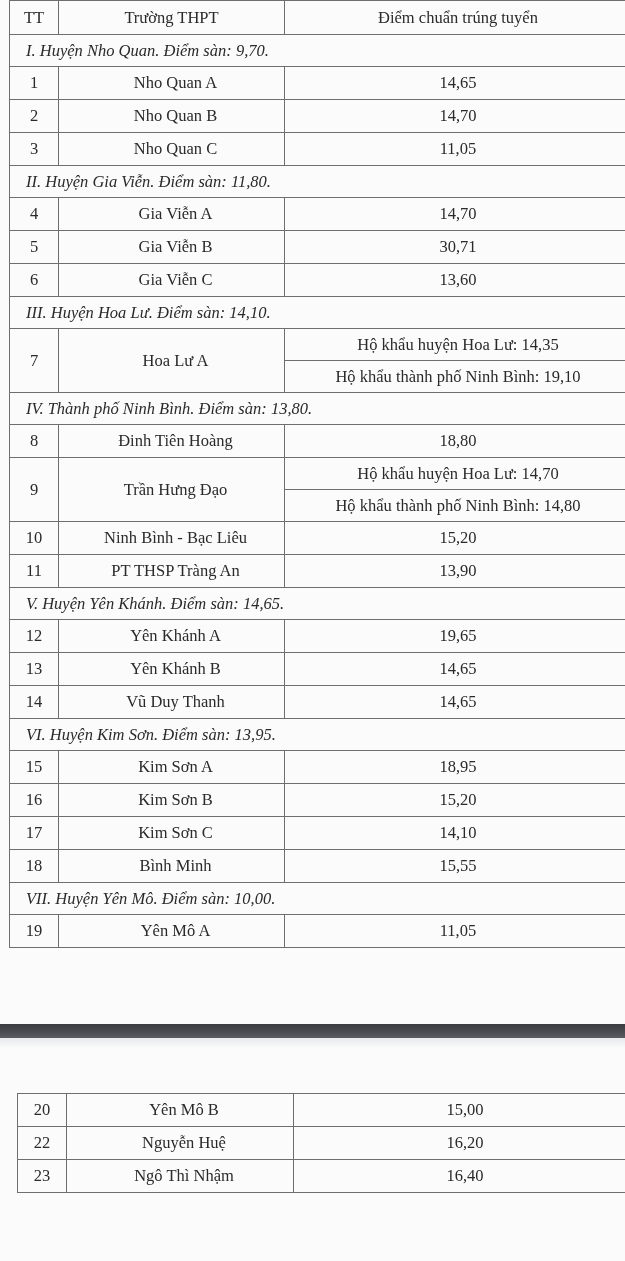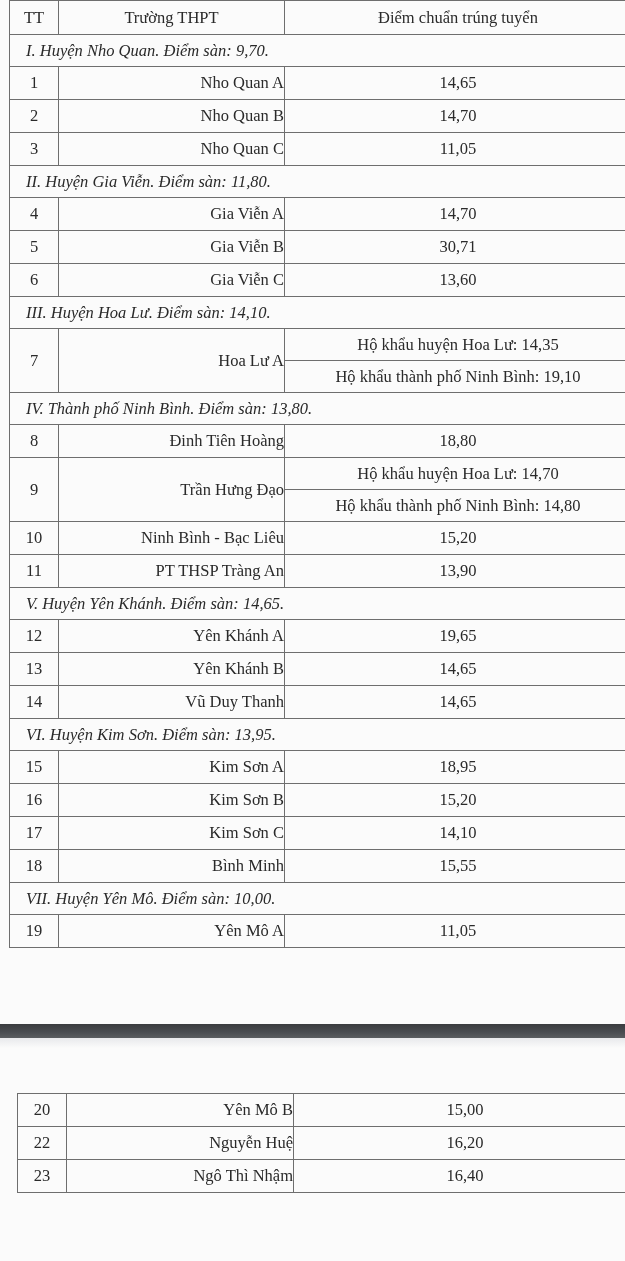--- a/index.html
+++ b/index.html
@@ -5,21 +5,21 @@
   html, body { margin:0; padding:0; }
   body {
     width:625px; height:1261px; background:#fbfbfb; position:relative; overflow:hidden;
     font-family:"Liberation Serif", "DejaVu Serif", serif; color:#2a2a2a;
   }
   table { border-collapse:collapse; position:absolute; table-layout:fixed;margin-left:9px; }
   td, th { border:1px solid #6e6e6e; font-weight:normal; padding:0; font-size:16.5px; }
   #top-table { left:0; top:0; width:623px; }
   #bottom-table { left:8px; top:1093px; width:620px; }
   .c-tt { width:48px; text-align:center; }
-  .c-name { width:225px; text-align:right; padding-left:8px; }
+  .c-name { width:225px; text-align:center; padding-left:8px; }
   .c-score { text-align:center; }
   tr.row td { height:32px; }
   tr.head th { height:33px; font-size:16.5px; }
   tr.section td { height:31px; font-style:italic; text-align:left; padding-left:16px; }
   tr.sub td.c-score { height:31px; }
   .bar {
     position:absolute; left:0; top:1024px; width:625px; height:14px;
     background:linear-gradient(#3a3c3f,#4a4d51 60%,#5a5d60);
   }
   .bar-shadow {

